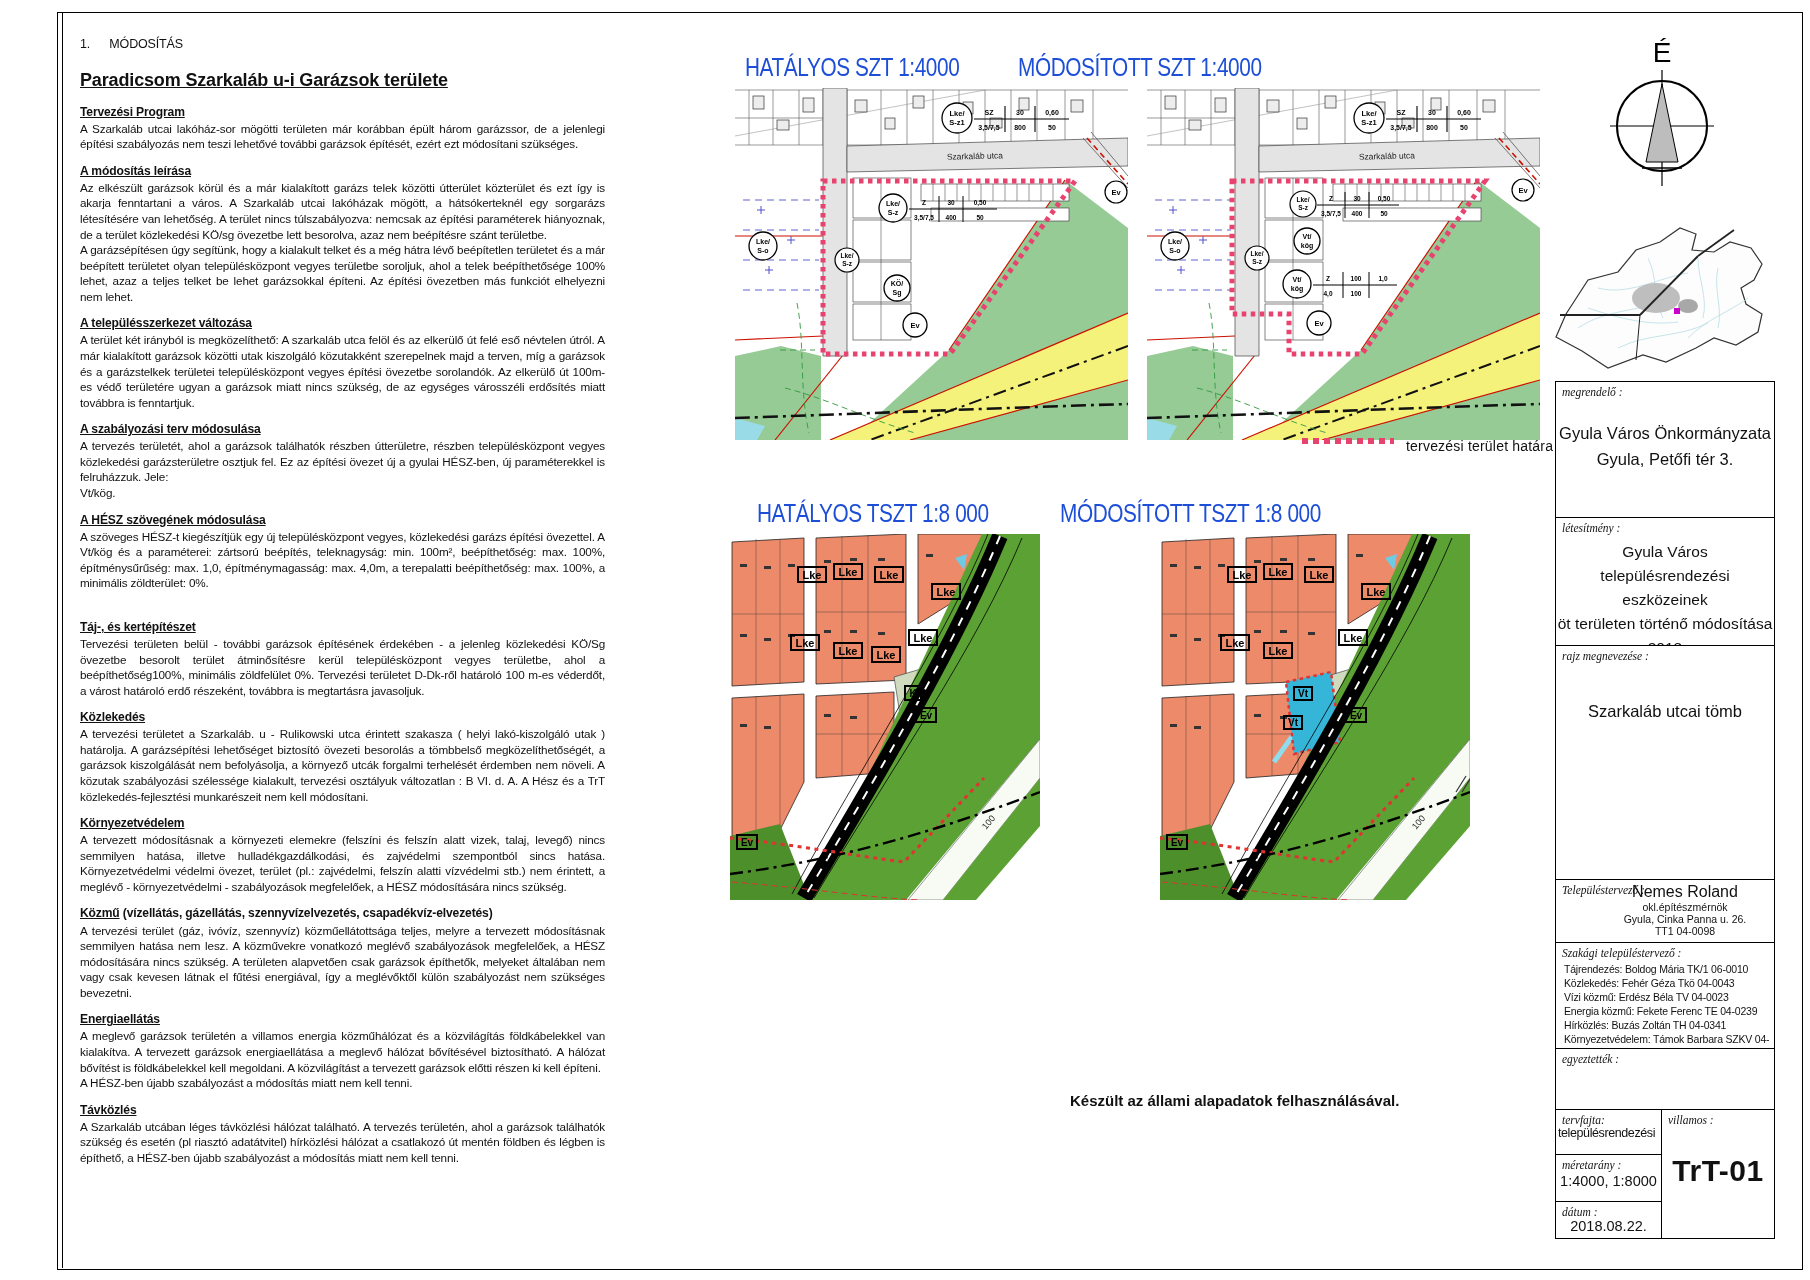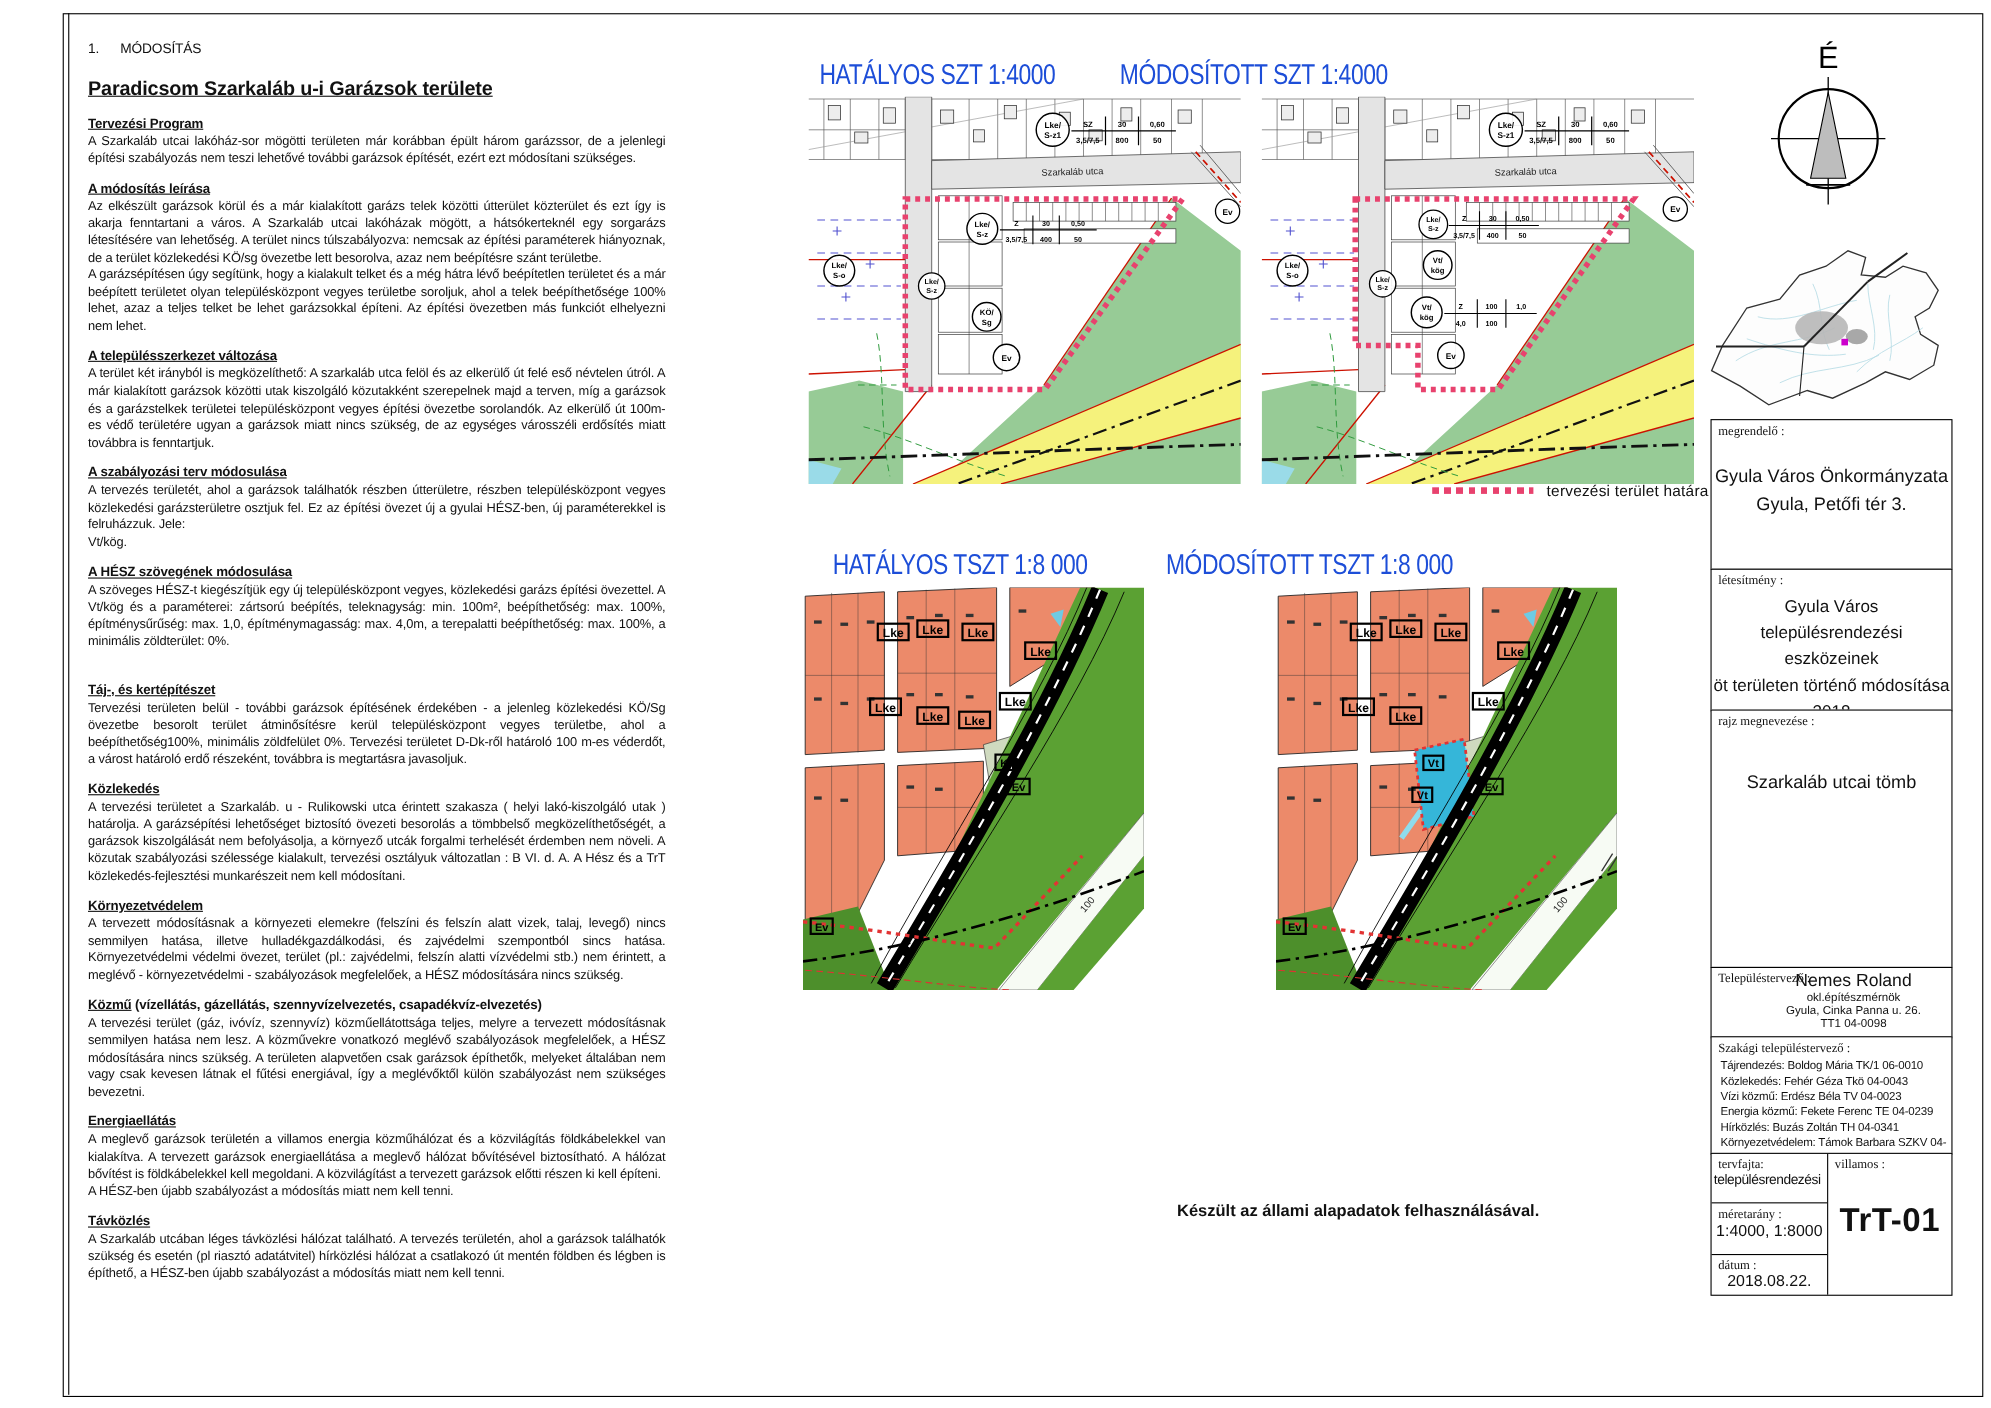--- a/index.html
+++ b/index.html
@@ -18,32 +18,32 @@
   .sec h3{font-size:12.1px;font-weight:bold;margin:11px 0 1px 0;}
   .sec h3 .u{text-decoration:underline;}
   .sec.gap-top{margin-top:28px;}
   .sec p{margin:0;text-align:justify;white-space:pre-line;}
   
   .maptitle{position:absolute;font-size:26px;white-space:nowrap;color:#1d4ed8;}
   .maptitle span{display:inline-block;transform:scaleX(0.8);transform-origin:left center;
                  letter-spacing:-0.5px;}
   .map{position:absolute;}
   
-  .legend{position:absolute;left:1302px;top:438px;display:flex;align-items:center;}
+  .legend{position:absolute;left:1302px;top:438px;display:flex;align-items:flex-start;}
   .legend-dots{width:92px;height:6px;margin-right:12px;
      background:repeating-linear-gradient(90deg,#e8426e 0 6px,transparent 6px 11px);}
   .legend-label{font-size:14px;letter-spacing:0.2px;}
   
   .footer{position:absolute;left:1070px;top:1092px;font-size:15px;font-weight:bold;}
   
   .tb{position:absolute;left:1555px;top:383px;width:220px;}
   .tb-box{border:1.6px solid #000;margin-top:-1.6px;box-sizing:border-box;
           position:relative;background:#fff;}
   .tb-label{font-family:"Liberation Serif",serif;font-size:11.5px;
-            padding:4px 0 0 6px;}
+            padding:4px 0 0 6px;font-style:italic;}
   .tb-center{text-align:center;}
   .v17{font-size:16.5px;}
   .v16{font-size:15.5px;line-height:1.55;}
   .tb-grid{display:flex;}
   .tb-gl{width:106px;border-right:1.6px solid #000;box-sizing:border-box;}
   .tb-gr{flex:1;}
   .cell{border-bottom:1.6px solid #000;box-sizing:border-box;overflow:hidden;}
   .cell:last-child{border-bottom:none;}
   .spec-list{font-size:10.5px;line-height:1.34;padding:3px 2px 0 8px;letter-spacing:-0.2px;}
   .code-big{font-size:30px;font-weight:bold;text-align:center;margin-top:28px;letter-spacing:0.5px;}
@@ -596,20 +596,23 @@
   <div class="tb-box" style="height:108px">
     <div class="tb-label">Szakági településtervező :</div>
     <div class="spec-list">
       <div>Tájrendezés: Boldog Mária TK/1 06-0010</div>
       <div>Közlekedés: Fehér Géza Tkö 04-0043</div>
       <div>Vízi közmű: Erdész Béla TV 04-0023</div>
       <div>Energia közmű: Fekete Ferenc TE 04-0239</div>
       <div>Hírközlés: Buzás Zoltán TH 04-0341</div>
       <div>Környezetvédelem: Támok Barbara SZKV 04-421</div>
     </div>
+  </div>
+  <div class="tb-box" style="height:62px">
+    <div class="tb-label">egyeztették :</div>
   </div>
   <div class="tb-box tb-grid" style="height:130px">
     <div class="tb-gl">
       <div class="cell" style="height:45px">
         <div class="tb-label">tervfajta:</div>
         <div style="font-size:12.5px;letter-spacing:-0.4px;padding-left:2px">településrendezési</div>
       </div>
       <div class="cell" style="height:47px">
         <div class="tb-label">méretarány :</div>
         <div class="tb-center" style="font-size:14.5px;margin-top:2px">1:4000, 1:8000</div>

